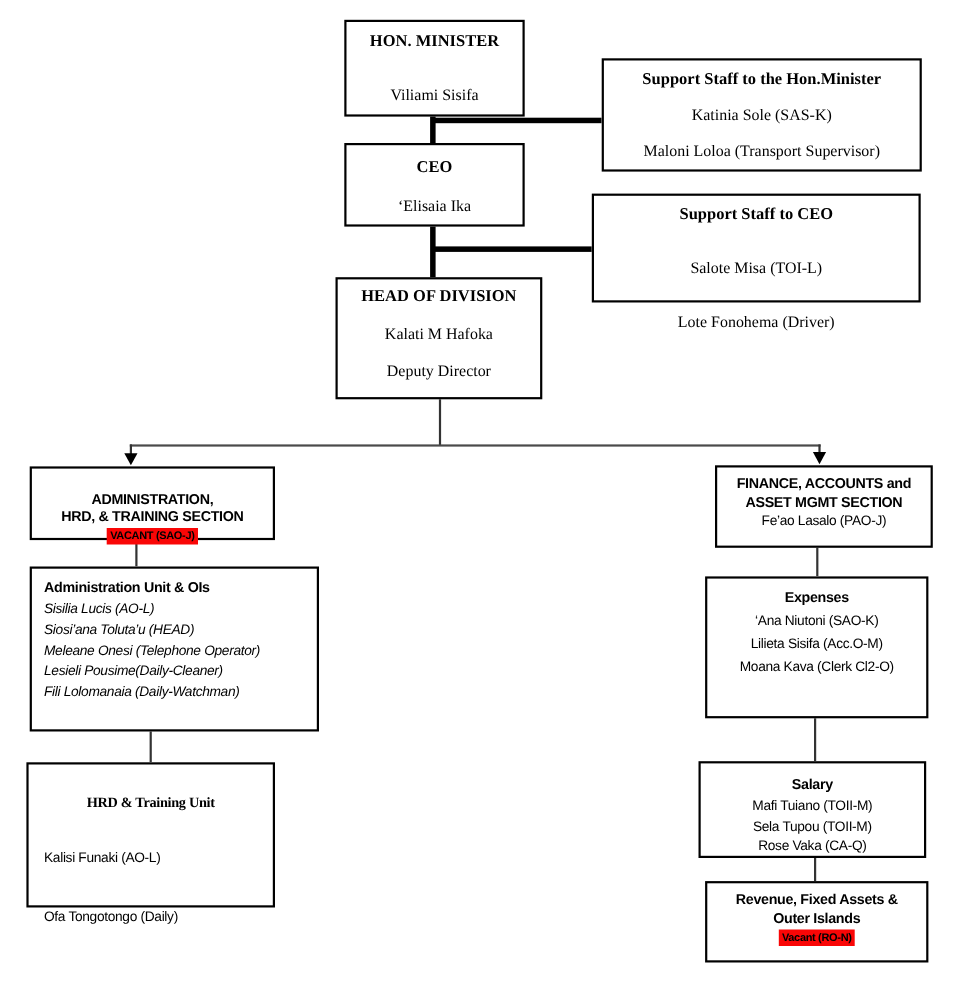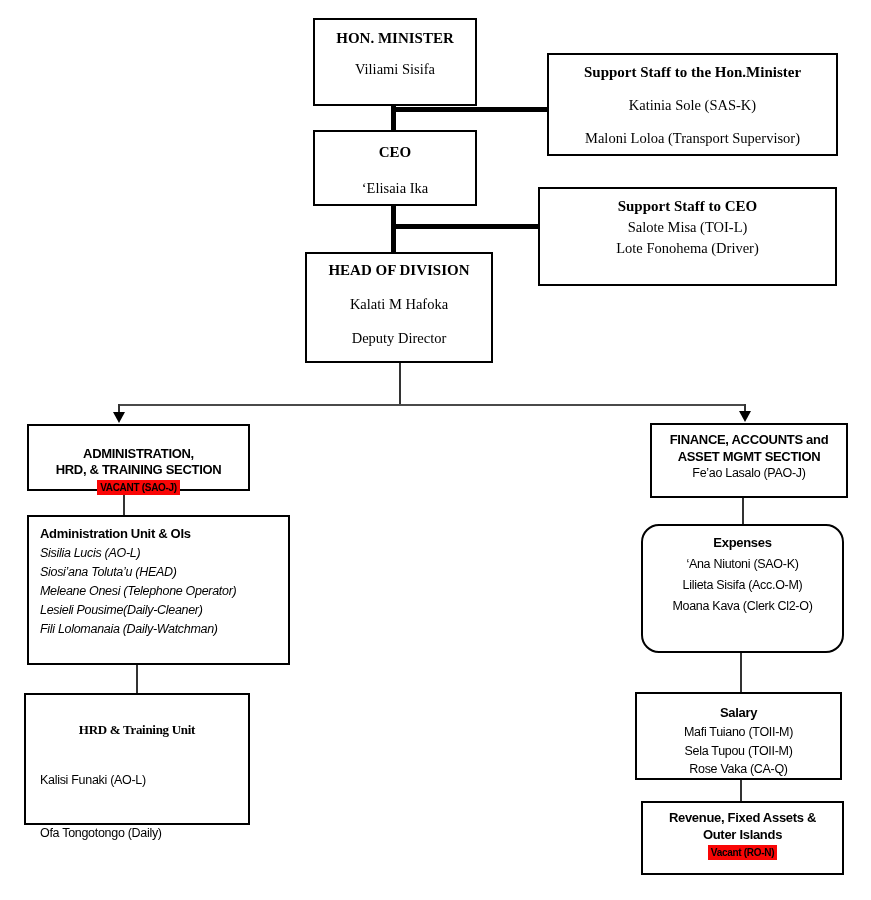--- a/index.html
+++ b/index.html
@@ -18,35 +18,35 @@
   .sansbox{
     font-family:"Liberation Sans","DejaVu Sans",sans-serif;
     letter-spacing:-0.3px;text-align:center;
   }
   .sans-title{font-weight:bold;font-size:13px;white-space:nowrap;}
   .sans-line{font-size:12.5px;white-space:nowrap;}
   .vacant{
     display:inline-block;background:#f90606;color:#000000;
     font-weight:bold;font-size:10px;padding:0 3px;line-height:15px;
   }
-  #minister{left:313px;top:18px;width:164px;height:88px;padding-top:10px;gap:14px;}
+  #minister{left:313px;top:18px;width:164px;height:88px;padding-top:10px;gap:32px;}
   #support-minister{left:547px;top:53px;width:291px;height:103px;padding-top:9px;gap:16px;}
   #ceo{left:313px;top:130px;width:164px;height:76px;padding-top:12px;gap:19px;}
-  #support-ceo{left:538px;top:187px;width:299px;height:99px;padding-top:9px;gap:4px;}
+  #support-ceo{left:538px;top:176px;width:299px;height:99px;padding-top:9px;gap:32px;}
   #hod{left:305px;top:252px;width:188px;height:111px;padding-top:8px;gap:17px;}
   #admin-section{left:27px;top:424px;width:223px;height:67px;padding-top:20px;line-height:16px;}
   #admin-unit{left:27px;top:515px;width:263px;height:150px;text-align:left;padding:9px 0 0 11px;}
   #admin-unit .sans-title{margin-bottom:3px;}
   #admin-unit .sans-line{line-height:19px;font-style:italic;}
   #hrd-unit{left:24px;top:693px;width:226px;height:132px;padding-top:27px;}
   #hrd-unit .sans-title{margin-bottom:7px;font-family:Liberation Serif, serif;}
   #hrd-unit .staff{text-align:left;padding-left:14px;}
   #hrd-unit .sans-line{line-height:20.5px;margin-top:32px;}
   #finance-section{left:650px;top:423px;width:198px;height:75px;padding-top:7px;line-height:16.5px;}
-  #expenses{left:641px;top:524px;width:203px;height:129px;padding-top:9px;border-radius:18px;}
+  #expenses{left:641px;top:524px;width:203px;height:129px;padding-top:9px;}
   #expenses .sans-title{margin-bottom:4px;}
   #expenses .sans-line{line-height:21px;}
   #salary{left:635px;top:692px;width:207px;height:88px;padding-top:11px;}
   #salary .sans-title{margin-bottom:3px;}
   #salary .sans-line{line-height:18.5px;}
   #revenue{left:641px;top:801px;width:203px;height:74px;padding-top:7px;line-height:16.5px;}
   
   .line{position:absolute;background:#000;}
   .thin{background:#333;}
   #v1{left:391px;top:90px;width:5px;height:41px;}

